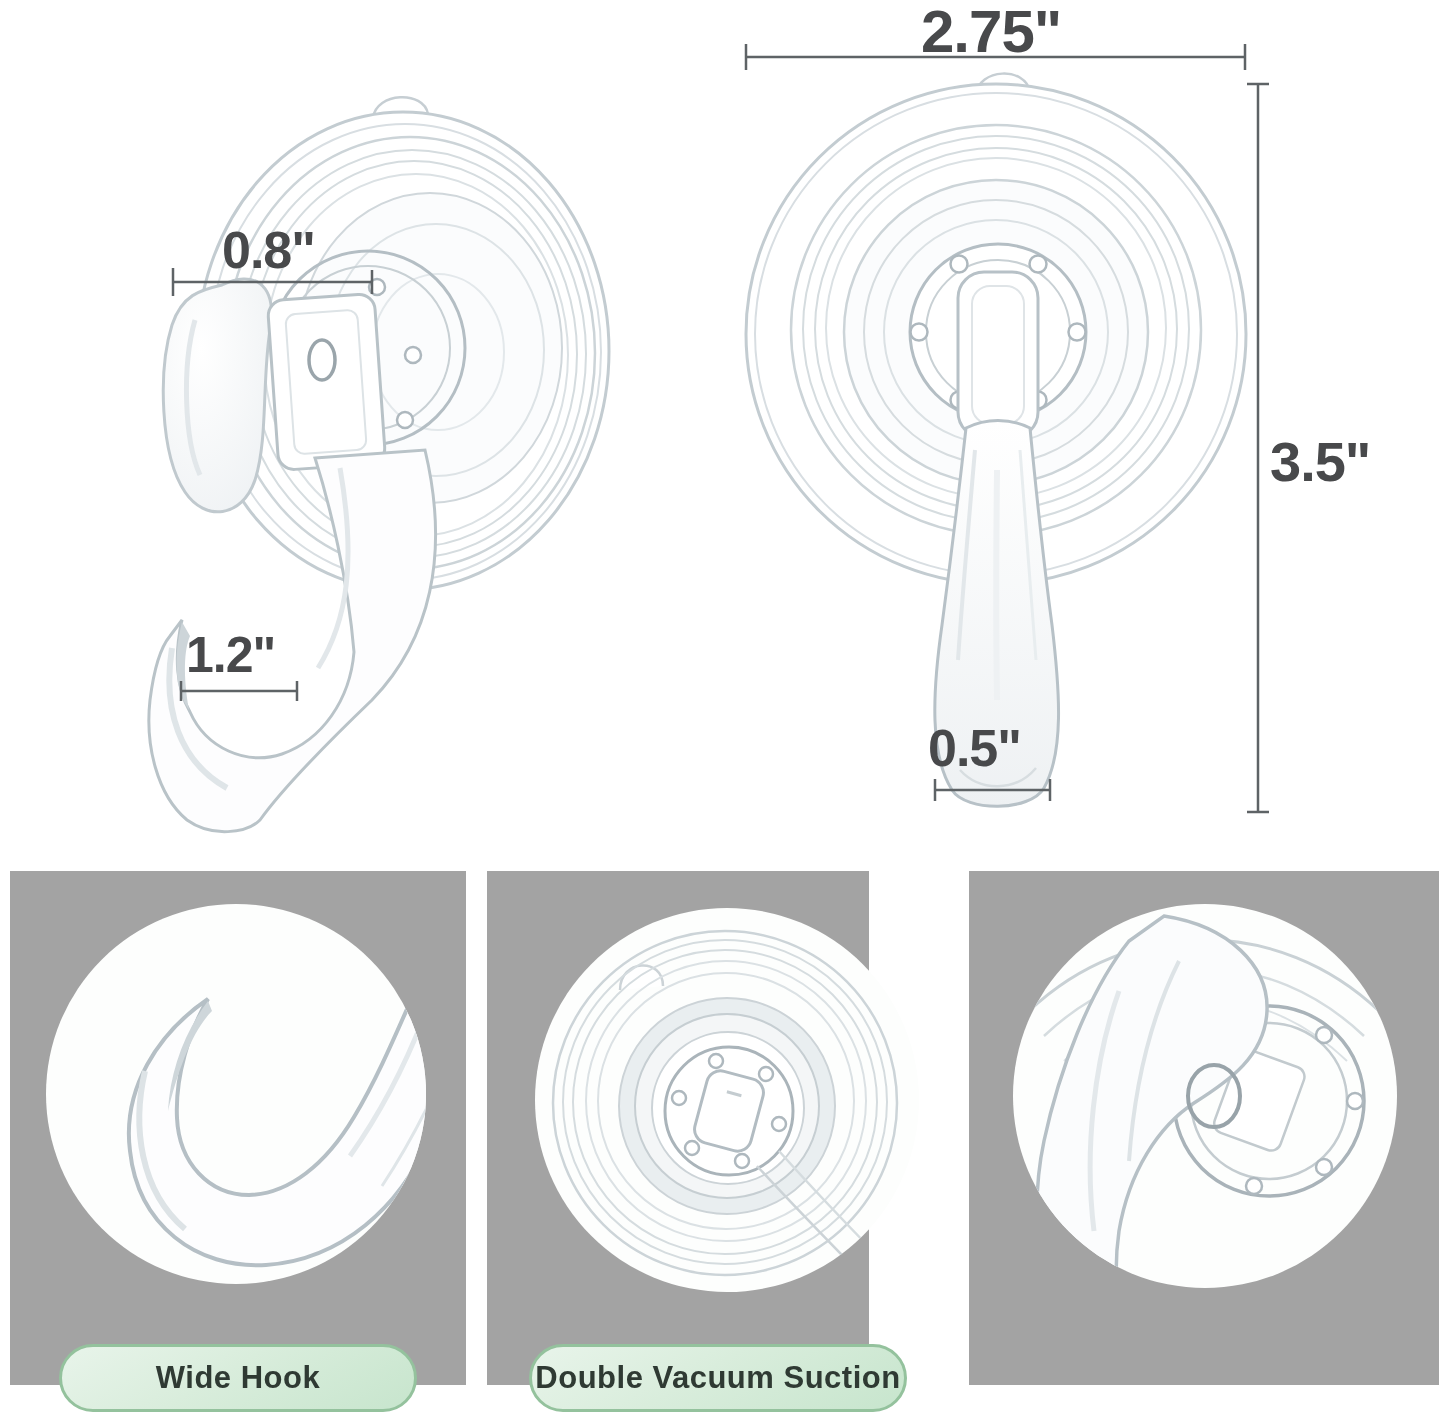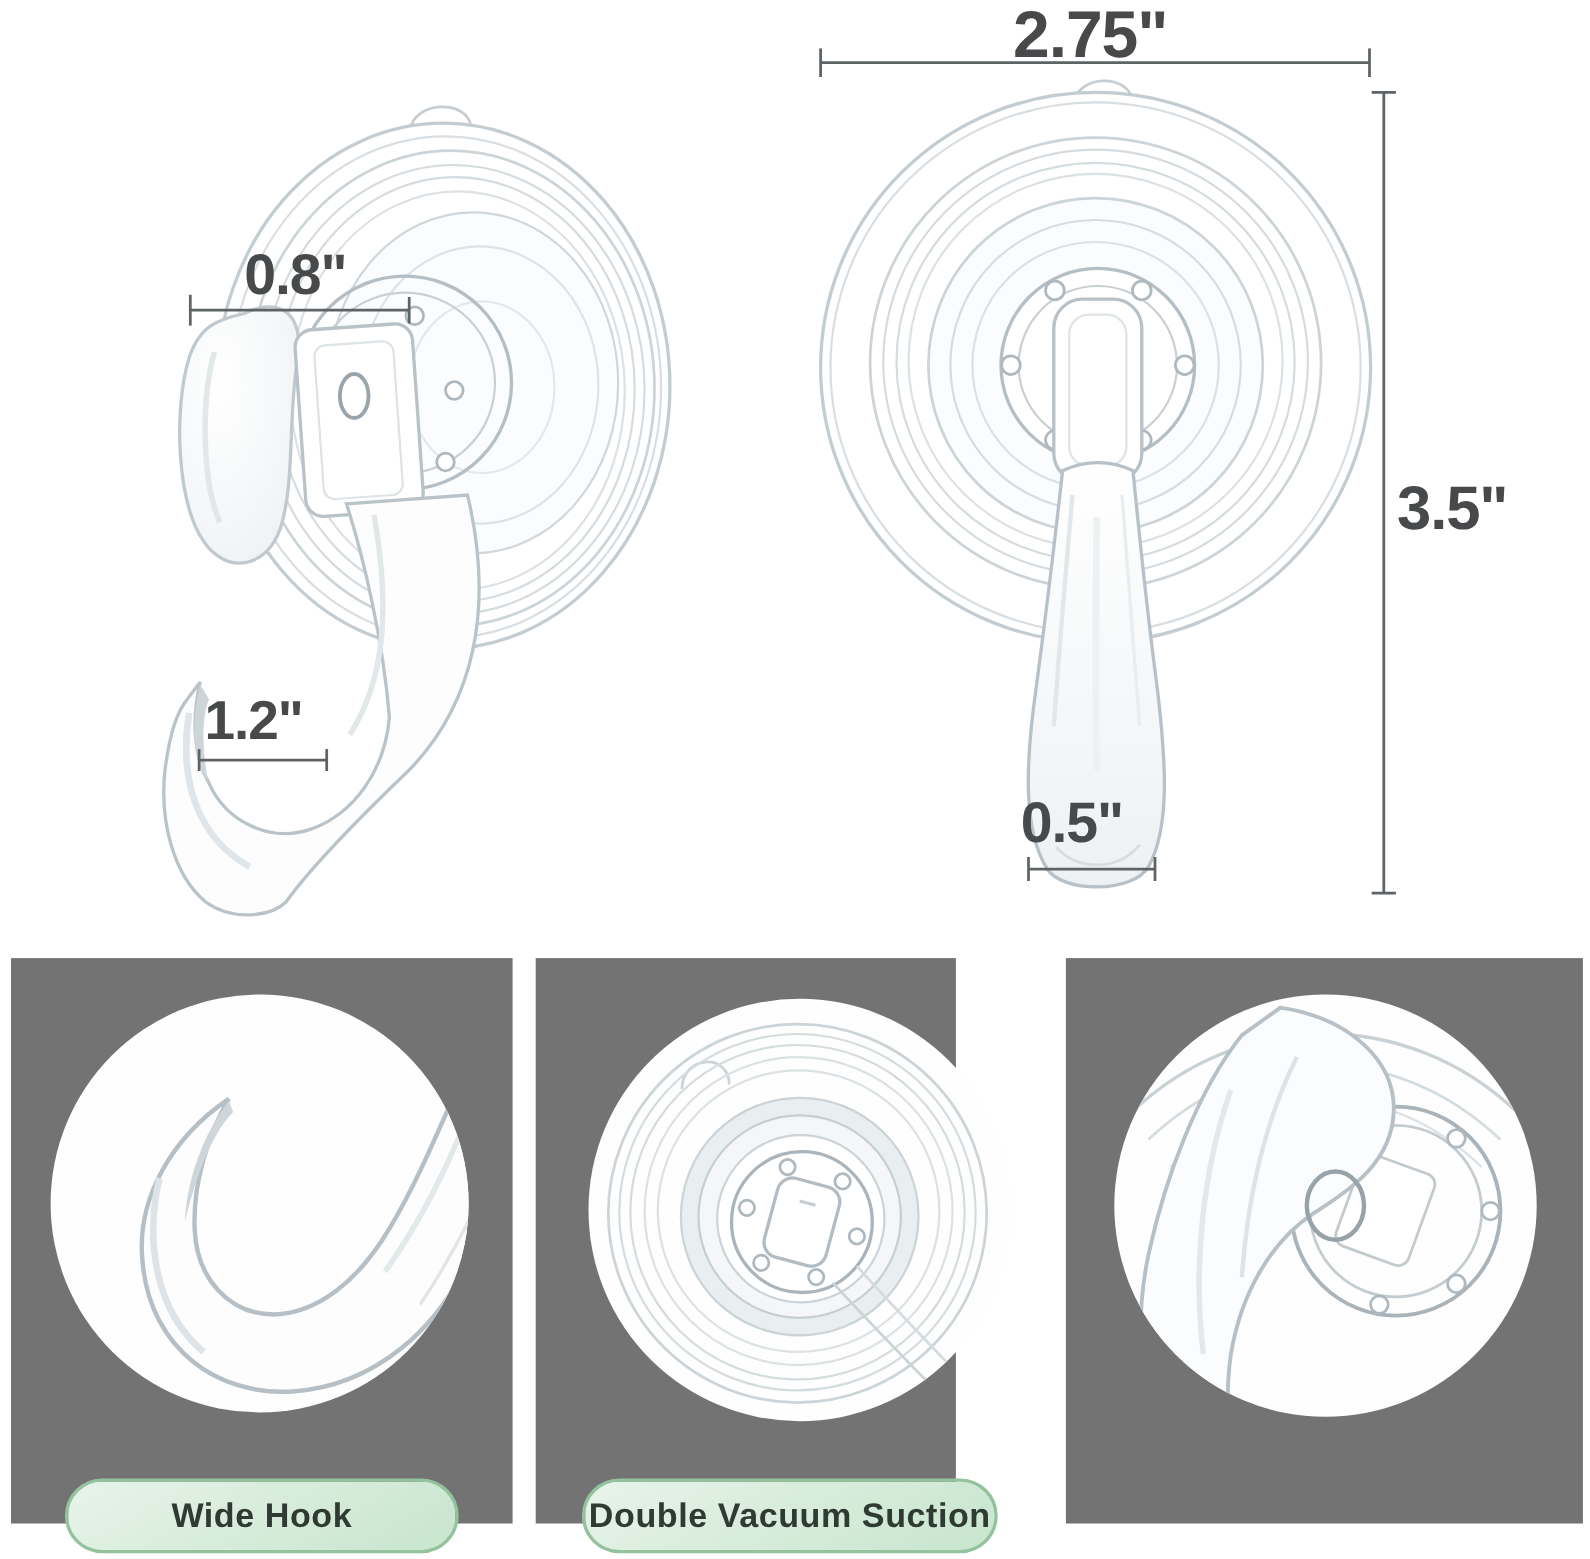--- a/index.html
+++ b/index.html
@@ -12,21 +12,21 @@
   .dim-label{
     position:absolute;font-weight:bold;color:#48494b;letter-spacing:-1px;
     white-space:nowrap;line-height:1;
   }
   .dim-08{left:222px;top:224px;font-size:52px;}
   .dim-12{left:186px;top:630px;font-size:50px;}
   .dim-275{left:921px;top:2px;font-size:60px;}
   .dim-35{left:1270px;top:434px;font-size:56px;}
   .dim-05{left:928px;top:722px;font-size:52px;}
   .feature-panel{
-    position:absolute;top:871px;height:514px;background:#737373;text-align:right;
+    position:absolute;top:871px;height:514px;background:#a3a3a3;text-align:right;
   }
   .panel-1{left:10px;width:456px;}
   .panel-2{left:487px;width:382px;}
   .panel-3{left:969px;width:470px;}
   .feature-panel svg{position:absolute;left:0;top:0;}
   .feature-pill{
     position:absolute;top:473px;height:68px;border-radius:34px;
     border:3px solid #94c29d;box-sizing:border-box;
     background:linear-gradient(150deg,#e8f4ea 0%,#d9edDC 45%,#c7e5cd 100%);
     display:flex;align-items:center;justify-content:center;

